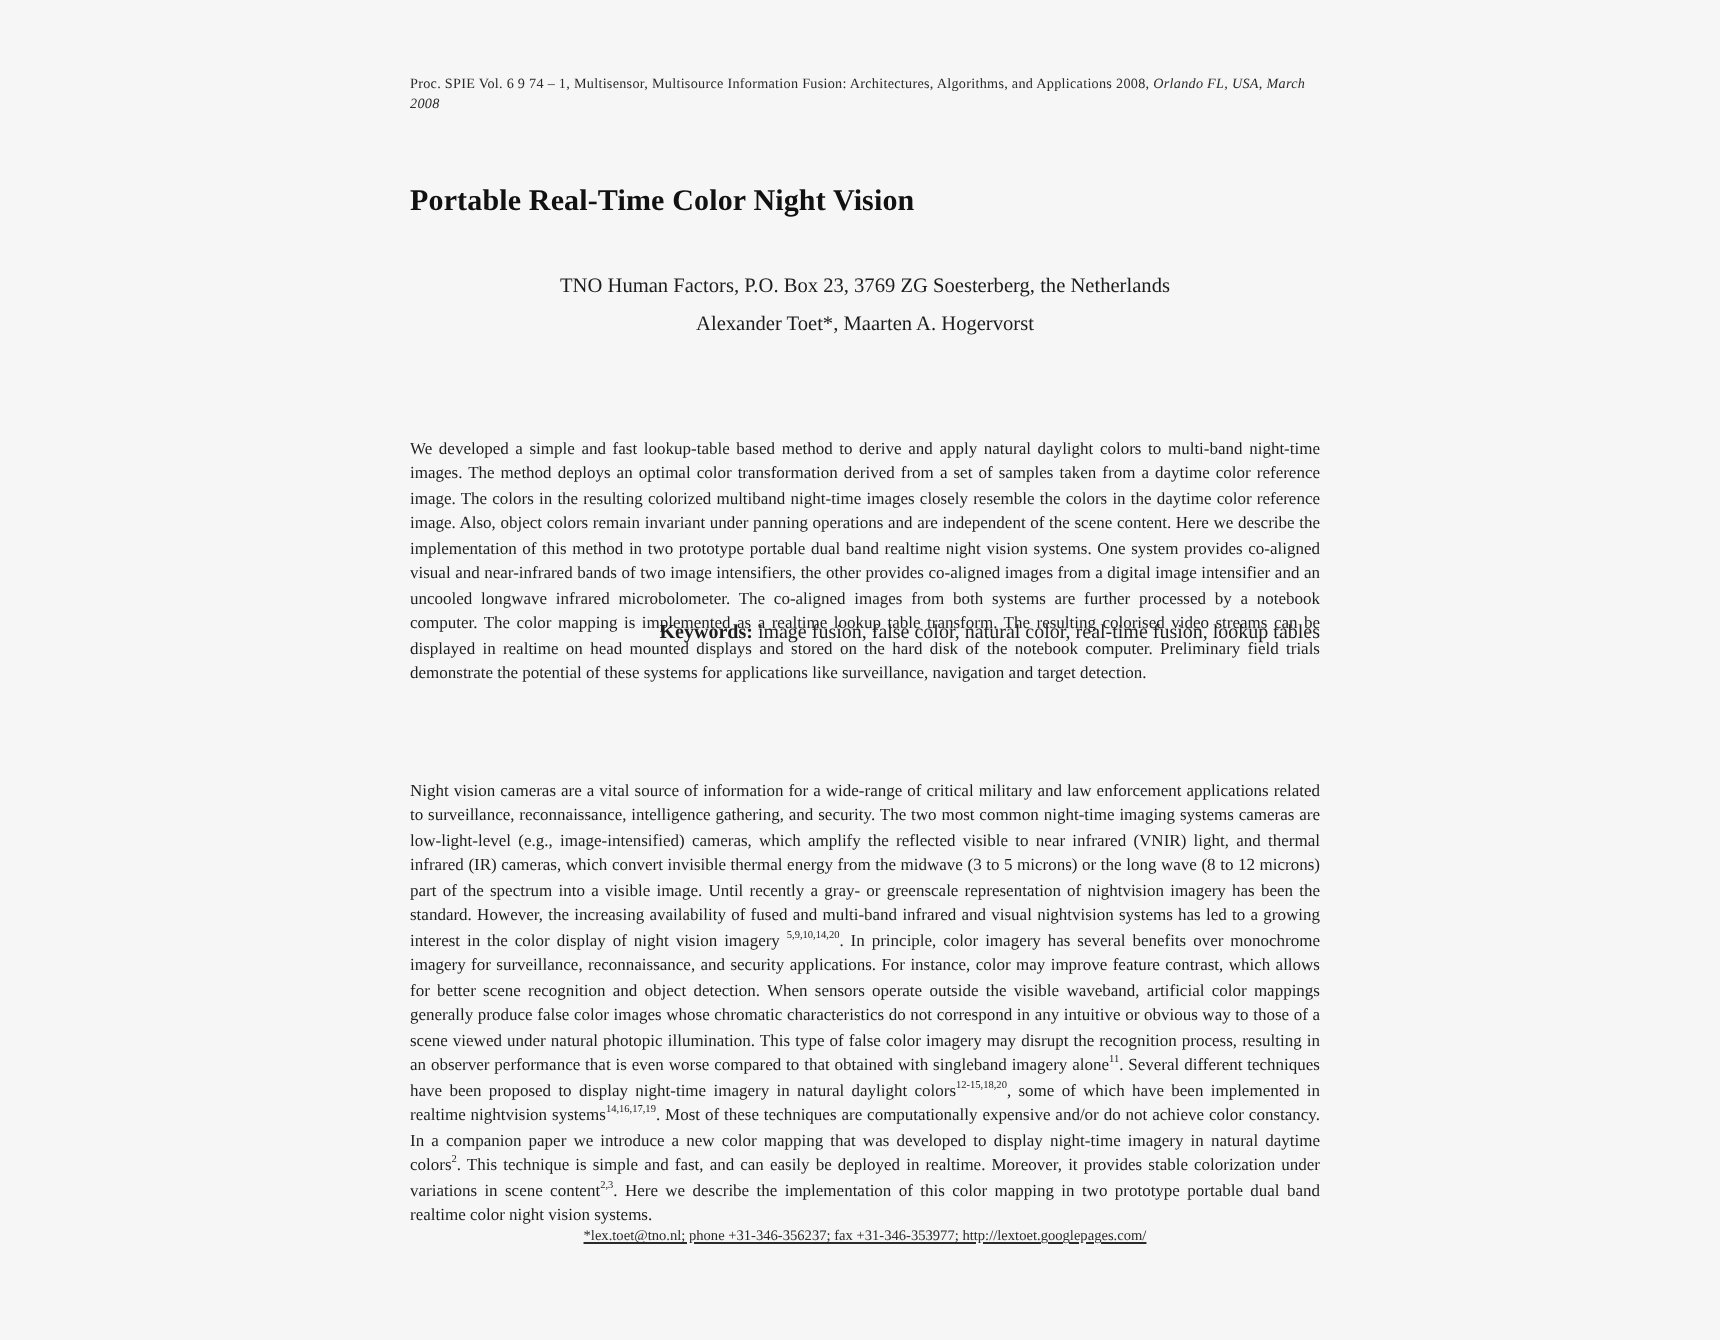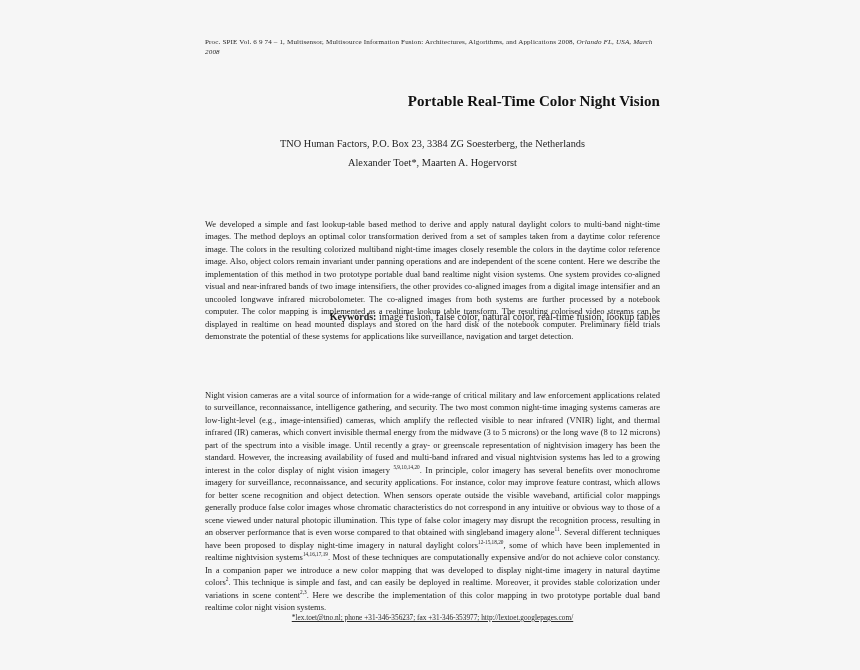--- a/index.html
+++ b/index.html
@@ -44,21 +44,21 @@
   .proc-header .ital {
     font-style: italic;
   }
 
   
   .title {
     position: absolute;
     top: 93px;
     left: 0;
     width: 455px;
-    text-align: right;
+    text-align: left;
     font-size: 15px;
     font-weight: bold;
     letter-spacing: 0.005em;
     color: #111;
   }
   .authors {
     position: absolute;
     top: 121px;
     left: 0;
     width: 455px;
@@ -180,21 +180,21 @@
   <div class="content">
 
     <div class="proc-header">
       <span>Proc. SPIE Vol. 6 9 74 – 1, Multisensor, Multisource Information Fusion: Architectures, Algorithms, and Applications 2008, </span><span class="ital">Orlando FL, USA, March 2008</span>
     </div>
 
     <div class="title">Portable Real-Time Color Night Vision</div>
 
     <div class="authors">Alexander Toet*, Maarten A. Hogervorst</div>
 
-    <div class="affiliation">TNO Human Factors, P.O. Box 23, 3384 ZG Soesterberg, the Netherlands</div>
+    <div class="affiliation">TNO Human Factors, P.O. Box 23, 3769 ZG Soesterberg, the Netherlands</div>
 
 
     <div class="abstract-body">We developed a simple and fast lookup-table based method to derive and apply natural daylight colors to multi-band night-time images. The method deploys an optimal color transformation derived from a set of samples taken from a daytime color reference image. The colors in the resulting colorized multiband night-time images closely resemble the colors in the daytime color reference image. Also, object colors remain invariant under panning operations and are independent of the scene content. Here we describe the implementation of this method in two prototype portable dual band realtime night vision systems. One system provides co-aligned visual and near-infrared bands of two image intensifiers, the other provides co-aligned images from a digital image intensifier and an uncooled longwave infrared microbolometer. The co-aligned images from both systems are further processed by a notebook computer. The color mapping is implemented as a realtime lookup table transform. The resulting colorised video streams can be displayed in realtime on head mounted displays and stored on the hard disk of the notebook computer. Preliminary field trials demonstrate the potential of these systems for applications like surveillance, navigation and target detection.</div>
 
     <div class="keywords">
       <b>Keywords:</b>
       <span>image fusion, false color, natural color, real-time fusion, lookup tables</span>
     </div>
 
 

